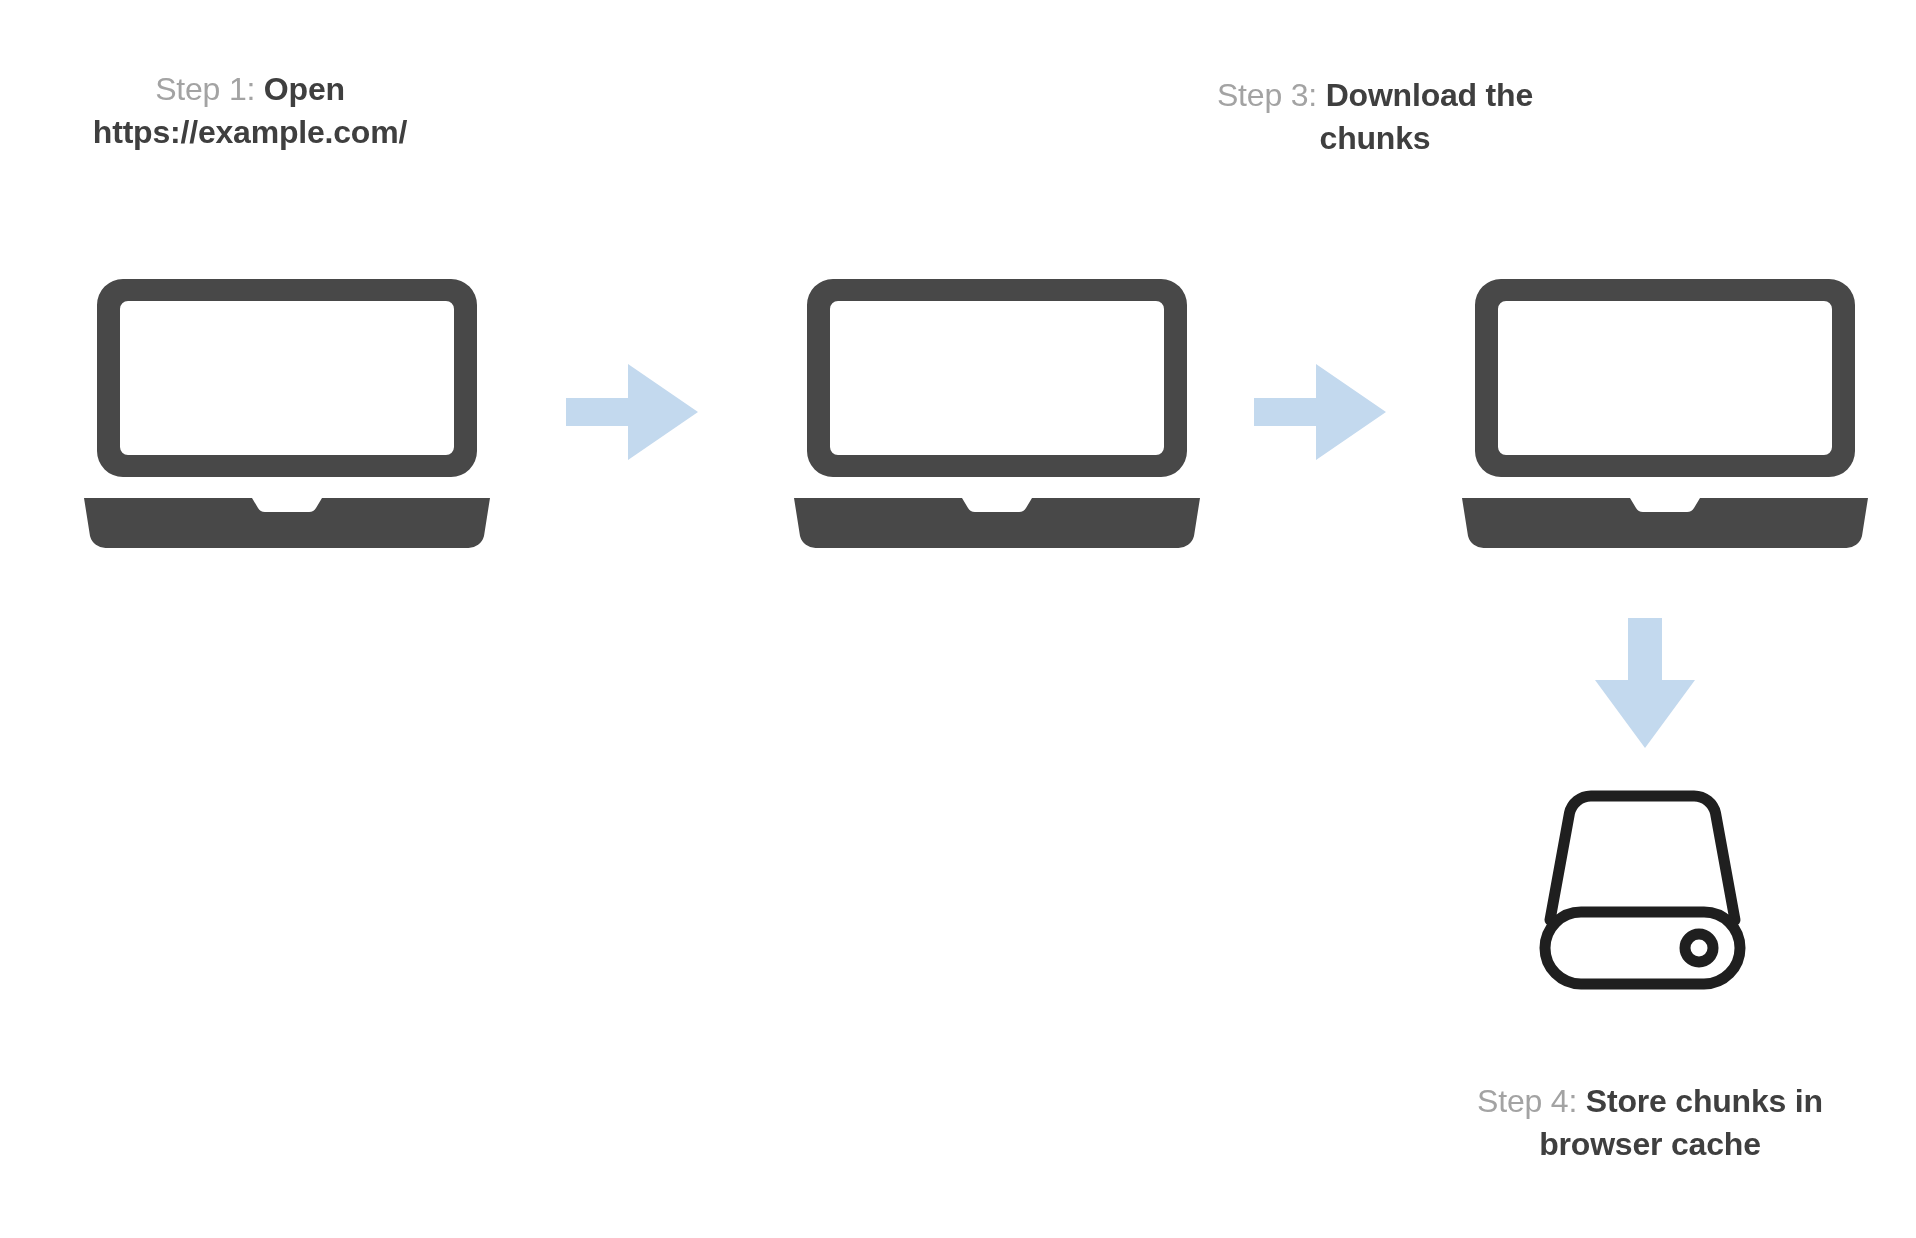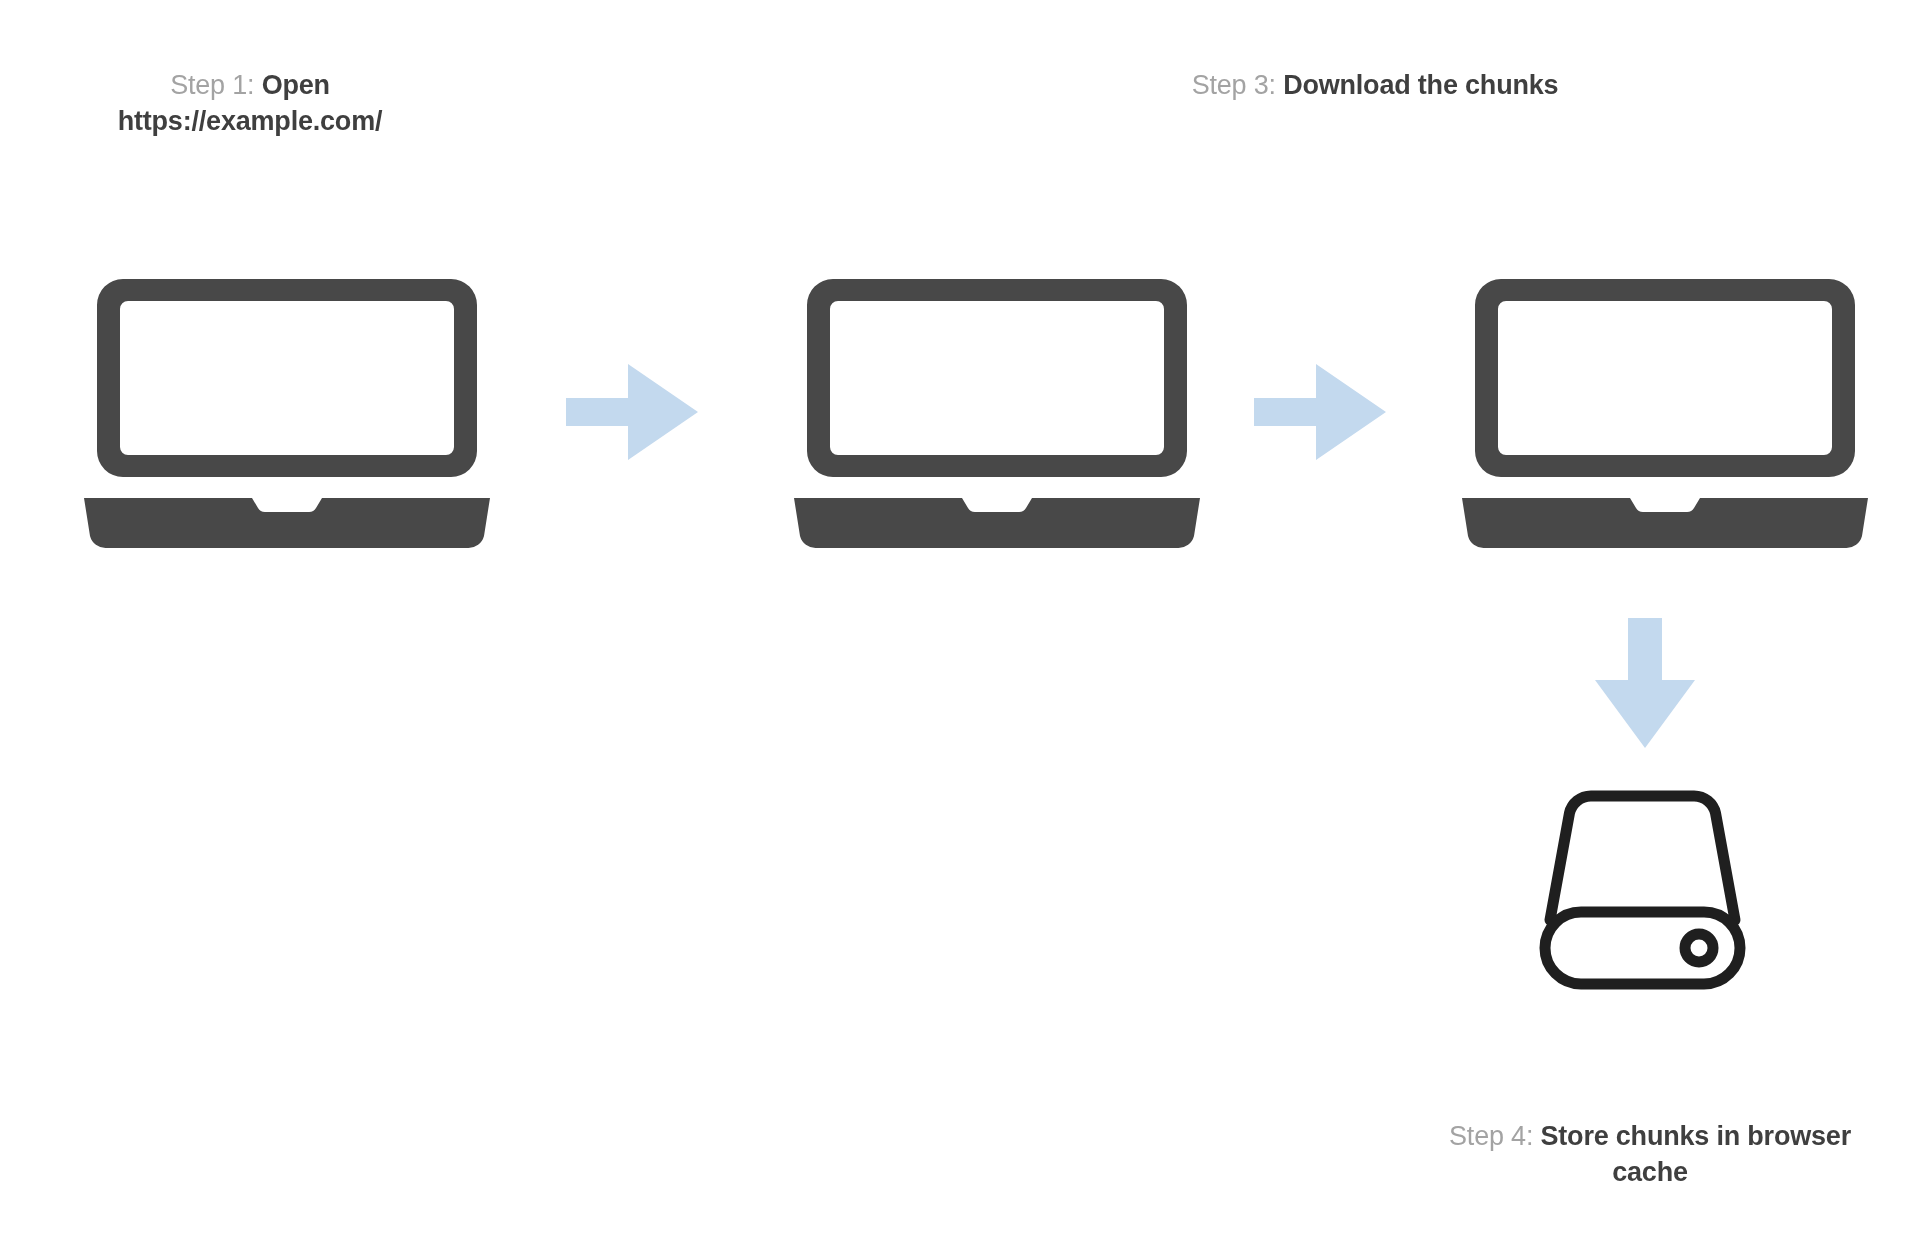--- a/index.html
+++ b/index.html
@@ -18,37 +18,37 @@
 
   .canvas {
     position: absolute;
     inset: 0;
   }
 
   
   .caption {
     position: absolute;
     text-align: center;
-    font-size: 27px;
+    font-size: 32px;
     line-height: 1.33;
     letter-spacing: -0.2px;
   }
   .caption .step-label {
     color: #a3a3a3;
     font-weight: 400;
   }
   .caption .step-text {
     color: #3f3f3f;
     font-weight: 700;
   }
 
   #caption-1 { left: 40px;   top: 68px;  width: 420px; }
   #caption-2 { left: 545px;  top: 68px;  width: 520px; }
-  #caption-3 { left: 1165px; top: 68px;  width: 420px; }
-  #caption-4 { left: 1440px; top: 1080px; width: 420px; margin-top: 39px; }
+  #caption-3 { left: 1165px; top: 74px;  width: 420px; }
+  #caption-4 { left: 1440px; top: 1080px; width: 420px; }
 
   
   .laptop {
     position: absolute;
     width: 418px;
     height: 320px;
   }
   #laptop-1 { left: 78px;   top: 255px; }
   #laptop-2 { left: 788px;  top: 255px; }
   #laptop-3 { left: 1456px; top: 255px; }

